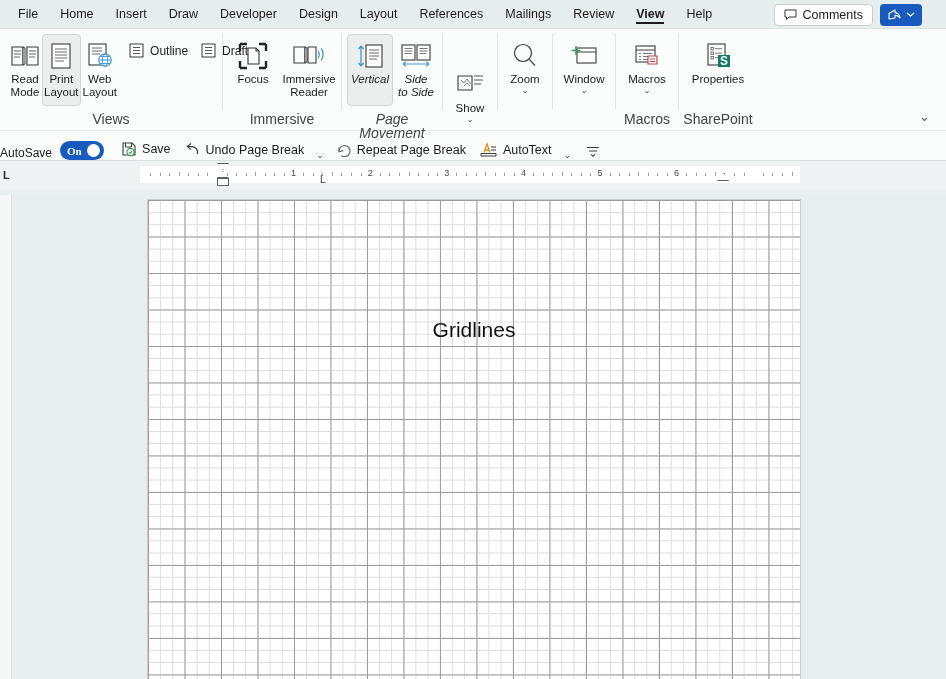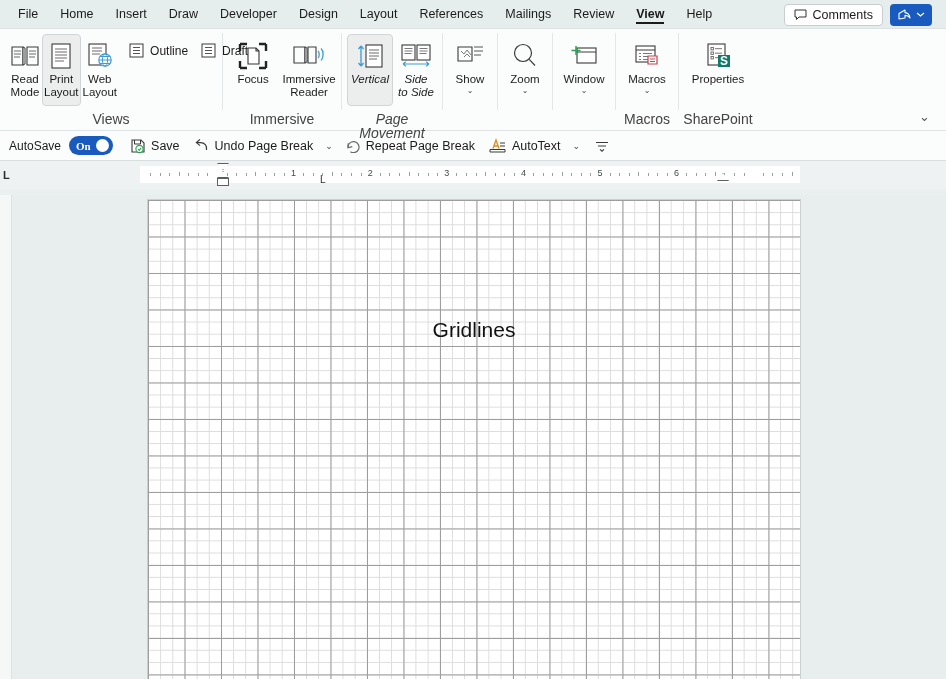--- a/index.html
+++ b/index.html
@@ -34,21 +34,21 @@
     content: "";
     position: absolute;
     left: 10px; right: 10px; bottom: 2px;
     height: 2px; background: #1b1b1b;
   }
   .tabbar-right {
     margin-left: auto;
     display: flex;
     align-items: center;
     gap: 7px;
-    padding-right: 14px;
+    padding-right: 24px;
   }
   .comments-btn {
     display: flex; align-items: center; gap: 6px;
     background: #ffffff;
     border: 1px solid #c9cdd0;
     border-radius: 4px;
     height: 22px;
     padding: 0 9px;
     font-size: 12.5px;
     color: #1b1b1b;
@@ -131,23 +131,22 @@
     right: 10px; bottom: 4px;
     font-size: 13px; color: #555;
     padding: 2px 6px;
   }
 
   
   .qat {
     height: 30px;
     background: #fbfcfc;
     display: flex;
-    align-items: center;
+    align-items: flex-end;
     gap: 4px;
-    padding-left: 9px;
     border-bottom: 1px solid #d8dddd;
   }
   .qat-label { font-size: 12px; color: #1b1b1b; margin-right: 4px; }
   .toggle {
     width: 44px; height: 19px;
     background: #185abd;
     border-radius: 10px;
     display: flex; align-items: center;
     padding: 0 3px;
     margin-right: 8px;
@@ -428,21 +427,21 @@
         </span>
         <span class="lbl">Side</span>
         <span class="lbl">to Side</span>
       </div>
     </div>
     <div class="group-label">Page Movement</div>
   </div>
 
   <div class="group-sep"></div>
 
-  <div class="group" style="width:54px;">
+  <div class="group" style="width:54px;margin-top:29px;">
     <div class="group-items" style="justify-content:center;">
       <div class="bigbtn">
         <span class="ic">
           <svg width="30" height="26" viewBox="0 0 30 26">
             <path d="M3 4h14v14H3z" fill="none" stroke="#3a3a3a" stroke-width="1.1"></path>
             <path d="M6 8l3 3 3-4 4 5" fill="none" stroke="#777" stroke-width="1"></path>
             <path d="M19 4h9M19 8h9M19 12h7" stroke="#555" stroke-width="1"></path>
             <path d="M9 14l3-3 3 3" fill="none" stroke="#777" stroke-width="1"></path>
           </svg>
         </span>

